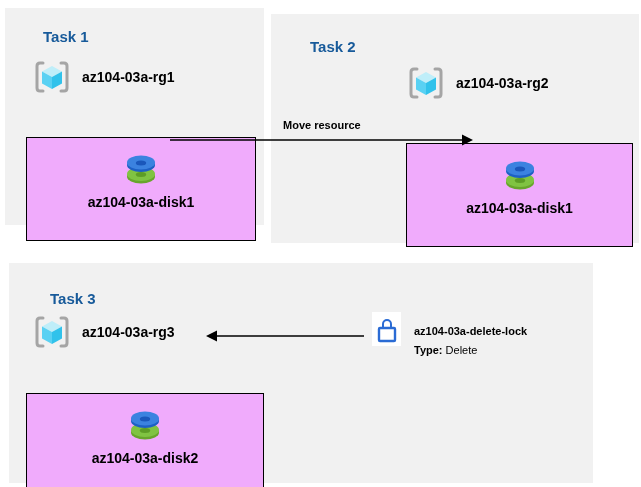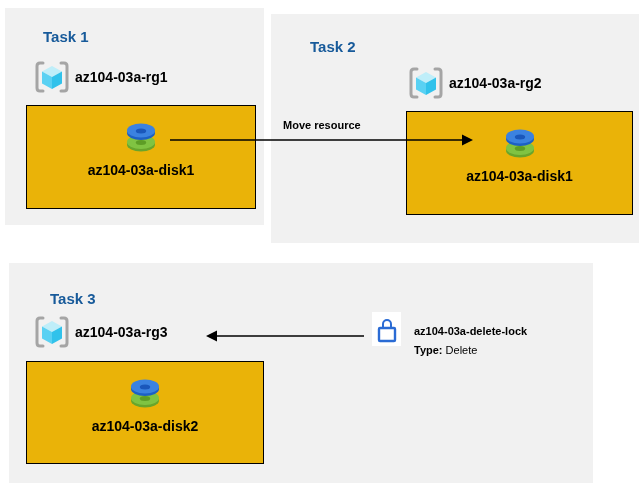--- a/index.html
+++ b/index.html
@@ -32,43 +32,44 @@
     color: #175a9a;
   }
   #panel-task1 .panel-title { left: 25px; top: 7px; }
   #panel-task2 .panel-title { left: 26px; top: 11px; }
   #panel-task3 .panel-title { left: 28px; top: 14px; }
 
   .rg-row {
     position: absolute;
     display: flex;
     align-items: center;
-    gap: 4px;
+    gap: 11px;
     height: 34px;
   }
   #panel-task1 .rg-row { left: 28px;  top: 52px; }
   #panel-task2 .rg-row { left: 136px; top: 52px; }
   #panel-task3 .rg-row { left: 24px;  top: 52px; }
 
   .rg-icon, .disk-icon { display: inline-flex; line-height: 0; }
 
   .rg-label {
     font-size: 14px;
     font-weight: bold;
     white-space: nowrap;
   }
 
   .resource-box {
     position: absolute;
-    background: #eab308;
+    background: #f0abfc;
     border: 1.5px solid #000000;
     box-sizing: border-box;
     display: flex;
     flex-direction: column;
     align-items: center;
+    margin-top: 32px;
   }
   #panel-task1 .resource-box { left: 21px;  top: 97px; width: 230px; height: 104px; }
   #panel-task2 .resource-box { left: 135px; top: 97px; width: 227px; height: 104px; }
   #panel-task3 .resource-box { left: 17px;  top: 98px; width: 238px; height: 103px; }
 
   .resource-box .disk-icon { margin-top: 14px; }
 
   .disk-label {
     margin-top: 9px;
     font-size: 14px;

